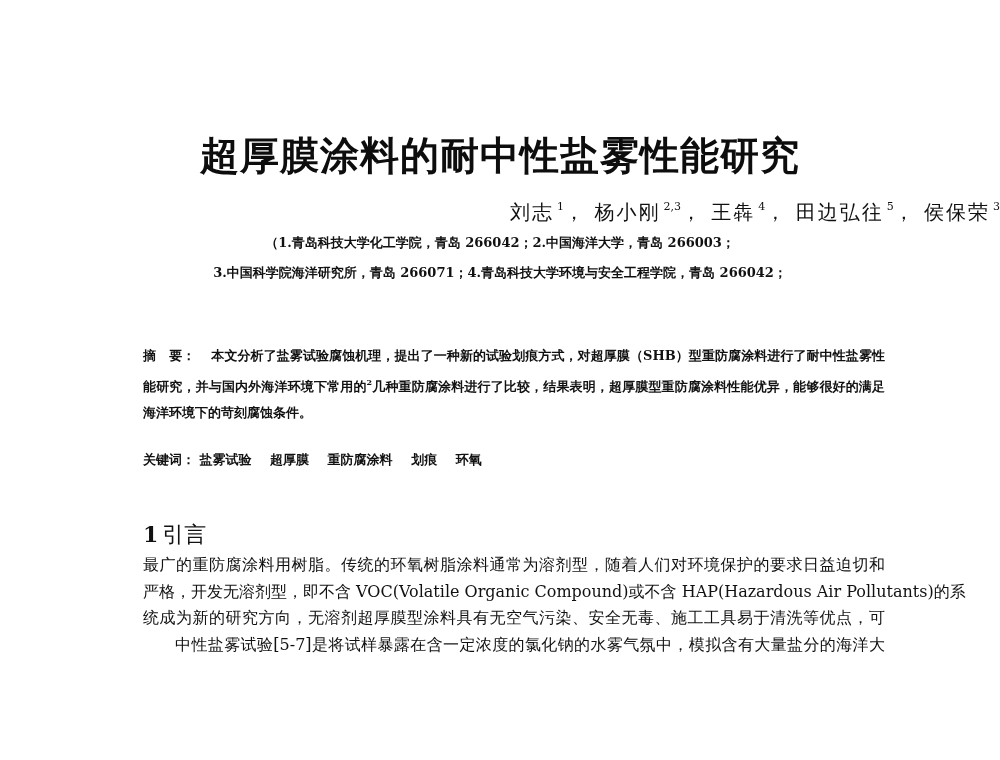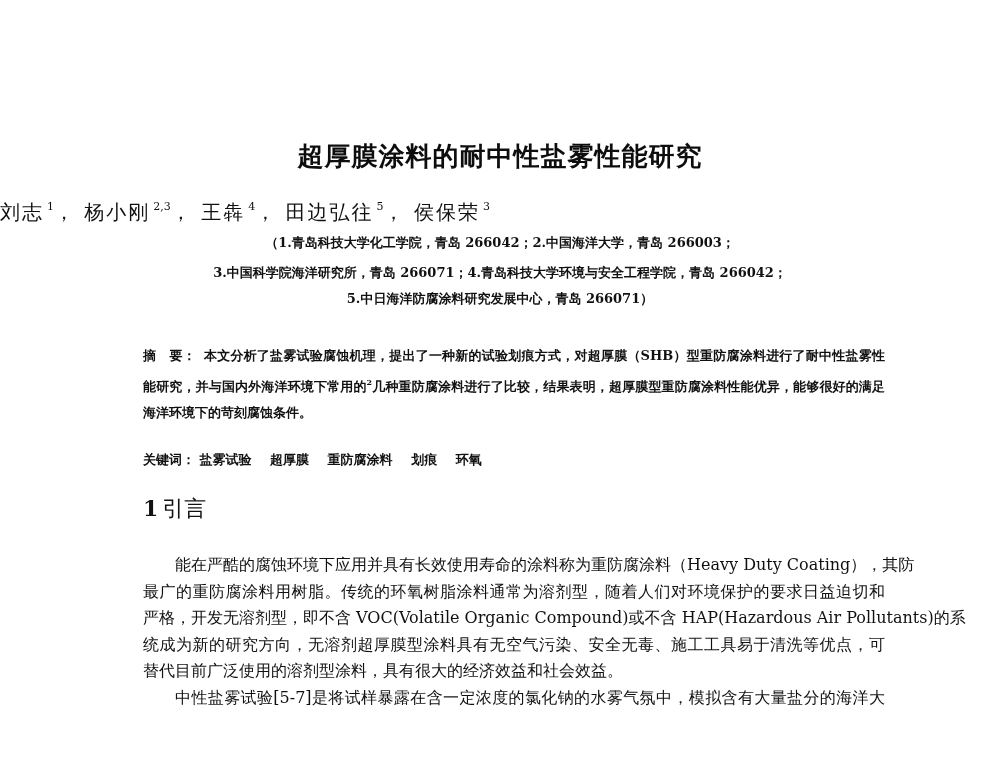--- a/index.html
+++ b/index.html
@@ -20,30 +20,30 @@
       left: 0; top: 0;
       width: 1000px; height: 760px;
     }
     .title {
       position: absolute;
       left: 0; width: 1000px;
       top: 132px;
       text-align: center;
       font-family: "DejaVu Sans", "Liberation Sans", sans-serif;
       font-weight: bold;
-      font-size: 26px;
+      font-size: 39px;
       letter-spacing: 1px;
       line-height: 48px;
       color: #0d0d0d;
     }
     .authors {
       position: absolute;
       left: 0; width: 1000px;
       top: 192px;
-      text-align: left;
+      text-align: right;
       font-size: 20px;
       line-height: 30px;
       letter-spacing: 2px;
     }
     .authors sup {
       font-size: 11px;
       vertical-align: 9px;
       margin-left: 3px;
       letter-spacing: 0;
     }
@@ -62,21 +62,21 @@
     .abstract {
       position: absolute;
       left: 143px; width: 742px;
       top: 343px;
       font-size: 13px;
       font-weight: bold;
       line-height: 26px;
       text-align: justify;
     }
     .abstract .label {
-      margin-right: 8px;
+      margin-right: 16px;
     }
     .abstract sup {
       font-size: 8px;
       vertical-align: 6px;
     }
     .keywords {
       position: absolute;
       left: 143px;
       top: 450px;
       font-size: 13px;
@@ -84,21 +84,21 @@
       line-height: 20px;
       white-space: nowrap;
     }
     .keywords .kw {
       margin-right: 14px;
       margin-top: 8px;
     }
     .section-heading {
       position: absolute;
       left: 143px;
-      top: 492px;
+      top: 518px;
       font-size: 22px;
       line-height: 32px;
     }
     .section-heading .num {
       font-weight: bold;
       margin-right: 4px;
     }
     .body-text {
       position: absolute;
       left: 143px; width: 742px;
@@ -130,41 +130,38 @@
   <div class="authors">
     <span><span>刘志</span><sup>1</sup><span>，</span></span>
     <span><span>杨小刚</span><sup>2,3</sup><span>，</span></span>
     <span><span>王犇</span><sup>4</sup><span>，</span></span>
     <span><span>田边弘往</span><sup>5</sup><span>，</span></span>
     <span><span>侯保荣</span><sup>3</sup><span></span></span>
   </div>
 
   <div class="affil l1">（1.青岛科技大学化工学院，青岛 266042；2.中国海洋大学，青岛 266003；</div>
   <div class="affil l2">3.中国科学院海洋研究所，青岛 266071；4.青岛科技大学环境与安全工程学院，青岛 266042；</div>
-  <div class="affil l3">5.中日海洋防腐涂料研究发展中心，青岛 266071）</div>
 
   <div class="abstract">
     <span class="label">摘　要：</span><span>本文分析了盐雾试验腐蚀机理，提出了一种新的试验划痕方式，对超厚膜（SHB）型重防腐涂料进行了耐中性盐雾性能研究，并与国内外海洋环境下常用的</span><sup>2</sup><span>几种重防腐涂料进行了比较，结果表明，超厚膜型重防腐涂料性能优异，能够很好的满足海洋环境下的苛刻腐蚀条件。</span>
   </div>
 
   <div class="keywords">
     <span>关键词：</span>
     <span class="kw">盐雾试验</span>
     <span class="kw">超厚膜</span>
     <span class="kw">重防腐涂料</span>
     <span class="kw">划痕</span>
     <span class="kw">环氧</span>
   </div>
 
   <div class="section-heading">
     <span class="num">1</span><span>引言</span>
   </div>
 
   <div class="body-text">
-    <span class="line indent">能在严酷的腐蚀环境下应用并具有长效使用寿命的涂料称为重防腐涂料（Heavy Duty Coating），其防</span>
     <span class="line">最广的重防腐涂料用树脂。传统的环氧树脂涂料通常为溶剂型，随着人们对环境保护的要求日益迫切和</span>
     <span class="line">严格，开发无溶剂型，即不含 VOC(Volatile Organic Compound)或不含 HAP(Hazardous Air Pollutants)的系</span>
     <span class="line">统成为新的研究方向，无溶剂超厚膜型涂料具有无空气污染、安全无毒、施工工具易于清洗等优点，可</span>
-    <span class="line last">替代目前广泛使用的溶剂型涂料，具有很大的经济效益和社会效益。</span>
     <span class="line indent">中性盐雾试验[5-7]是将试样暴露在含一定浓度的氯化钠的水雾气氛中，模拟含有大量盐分的海洋大</span>
   </div>
 
 </div>
 
 </body></html>

